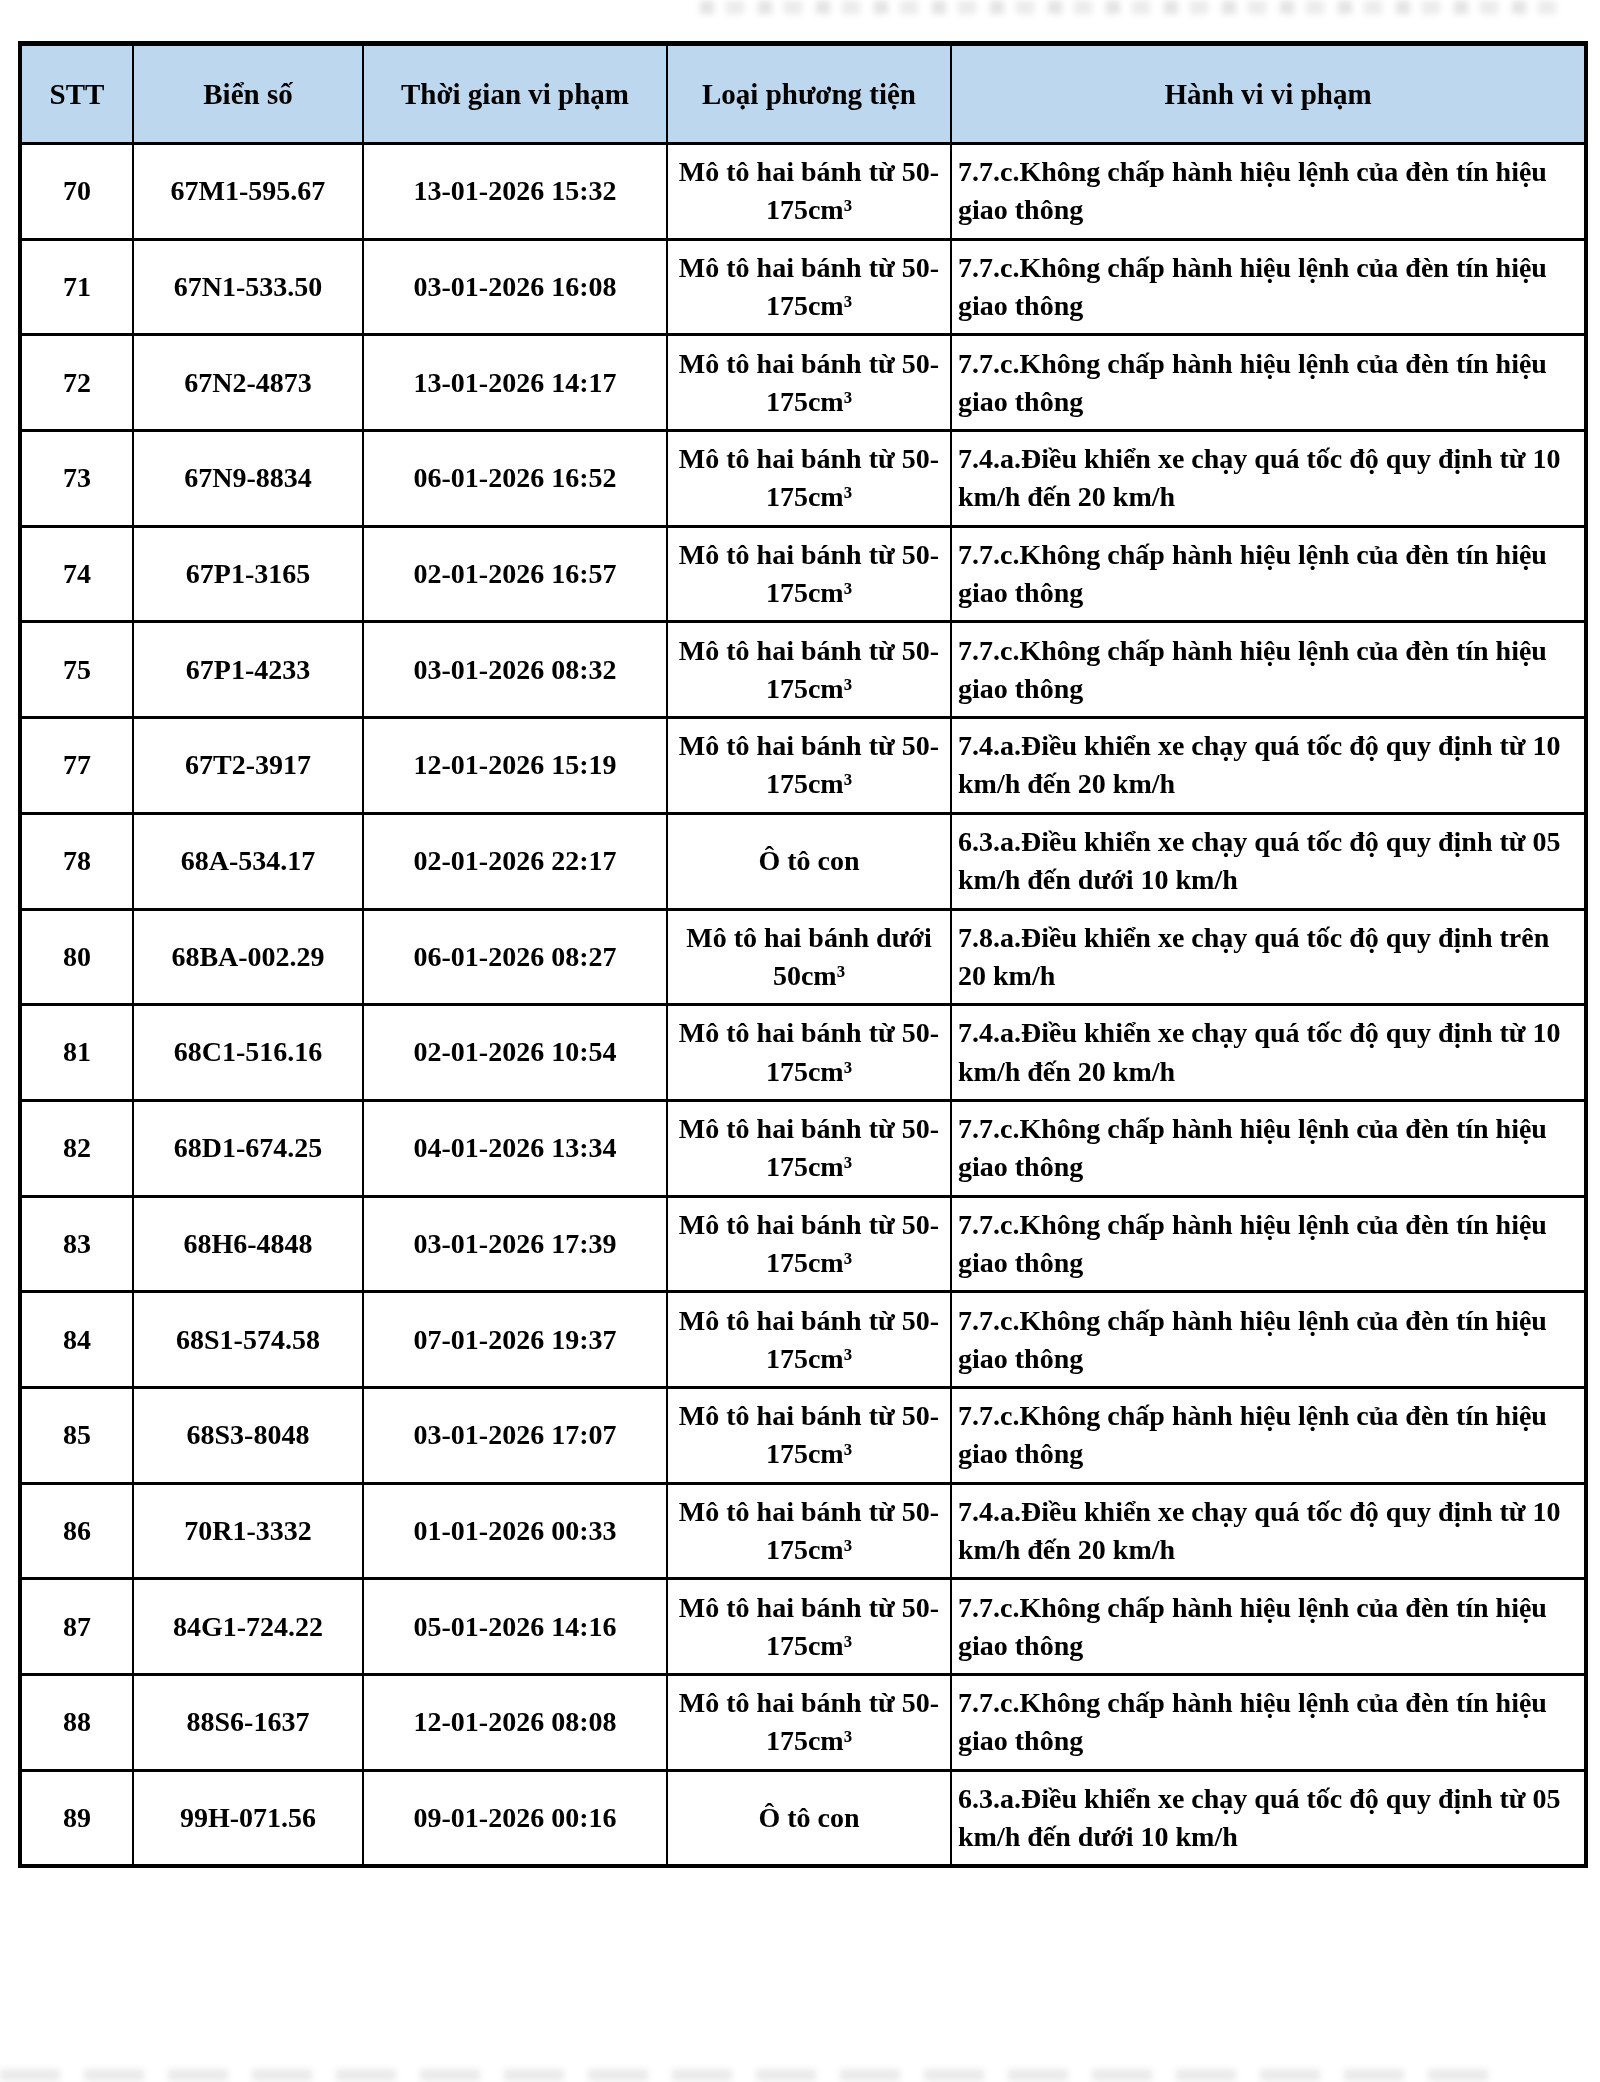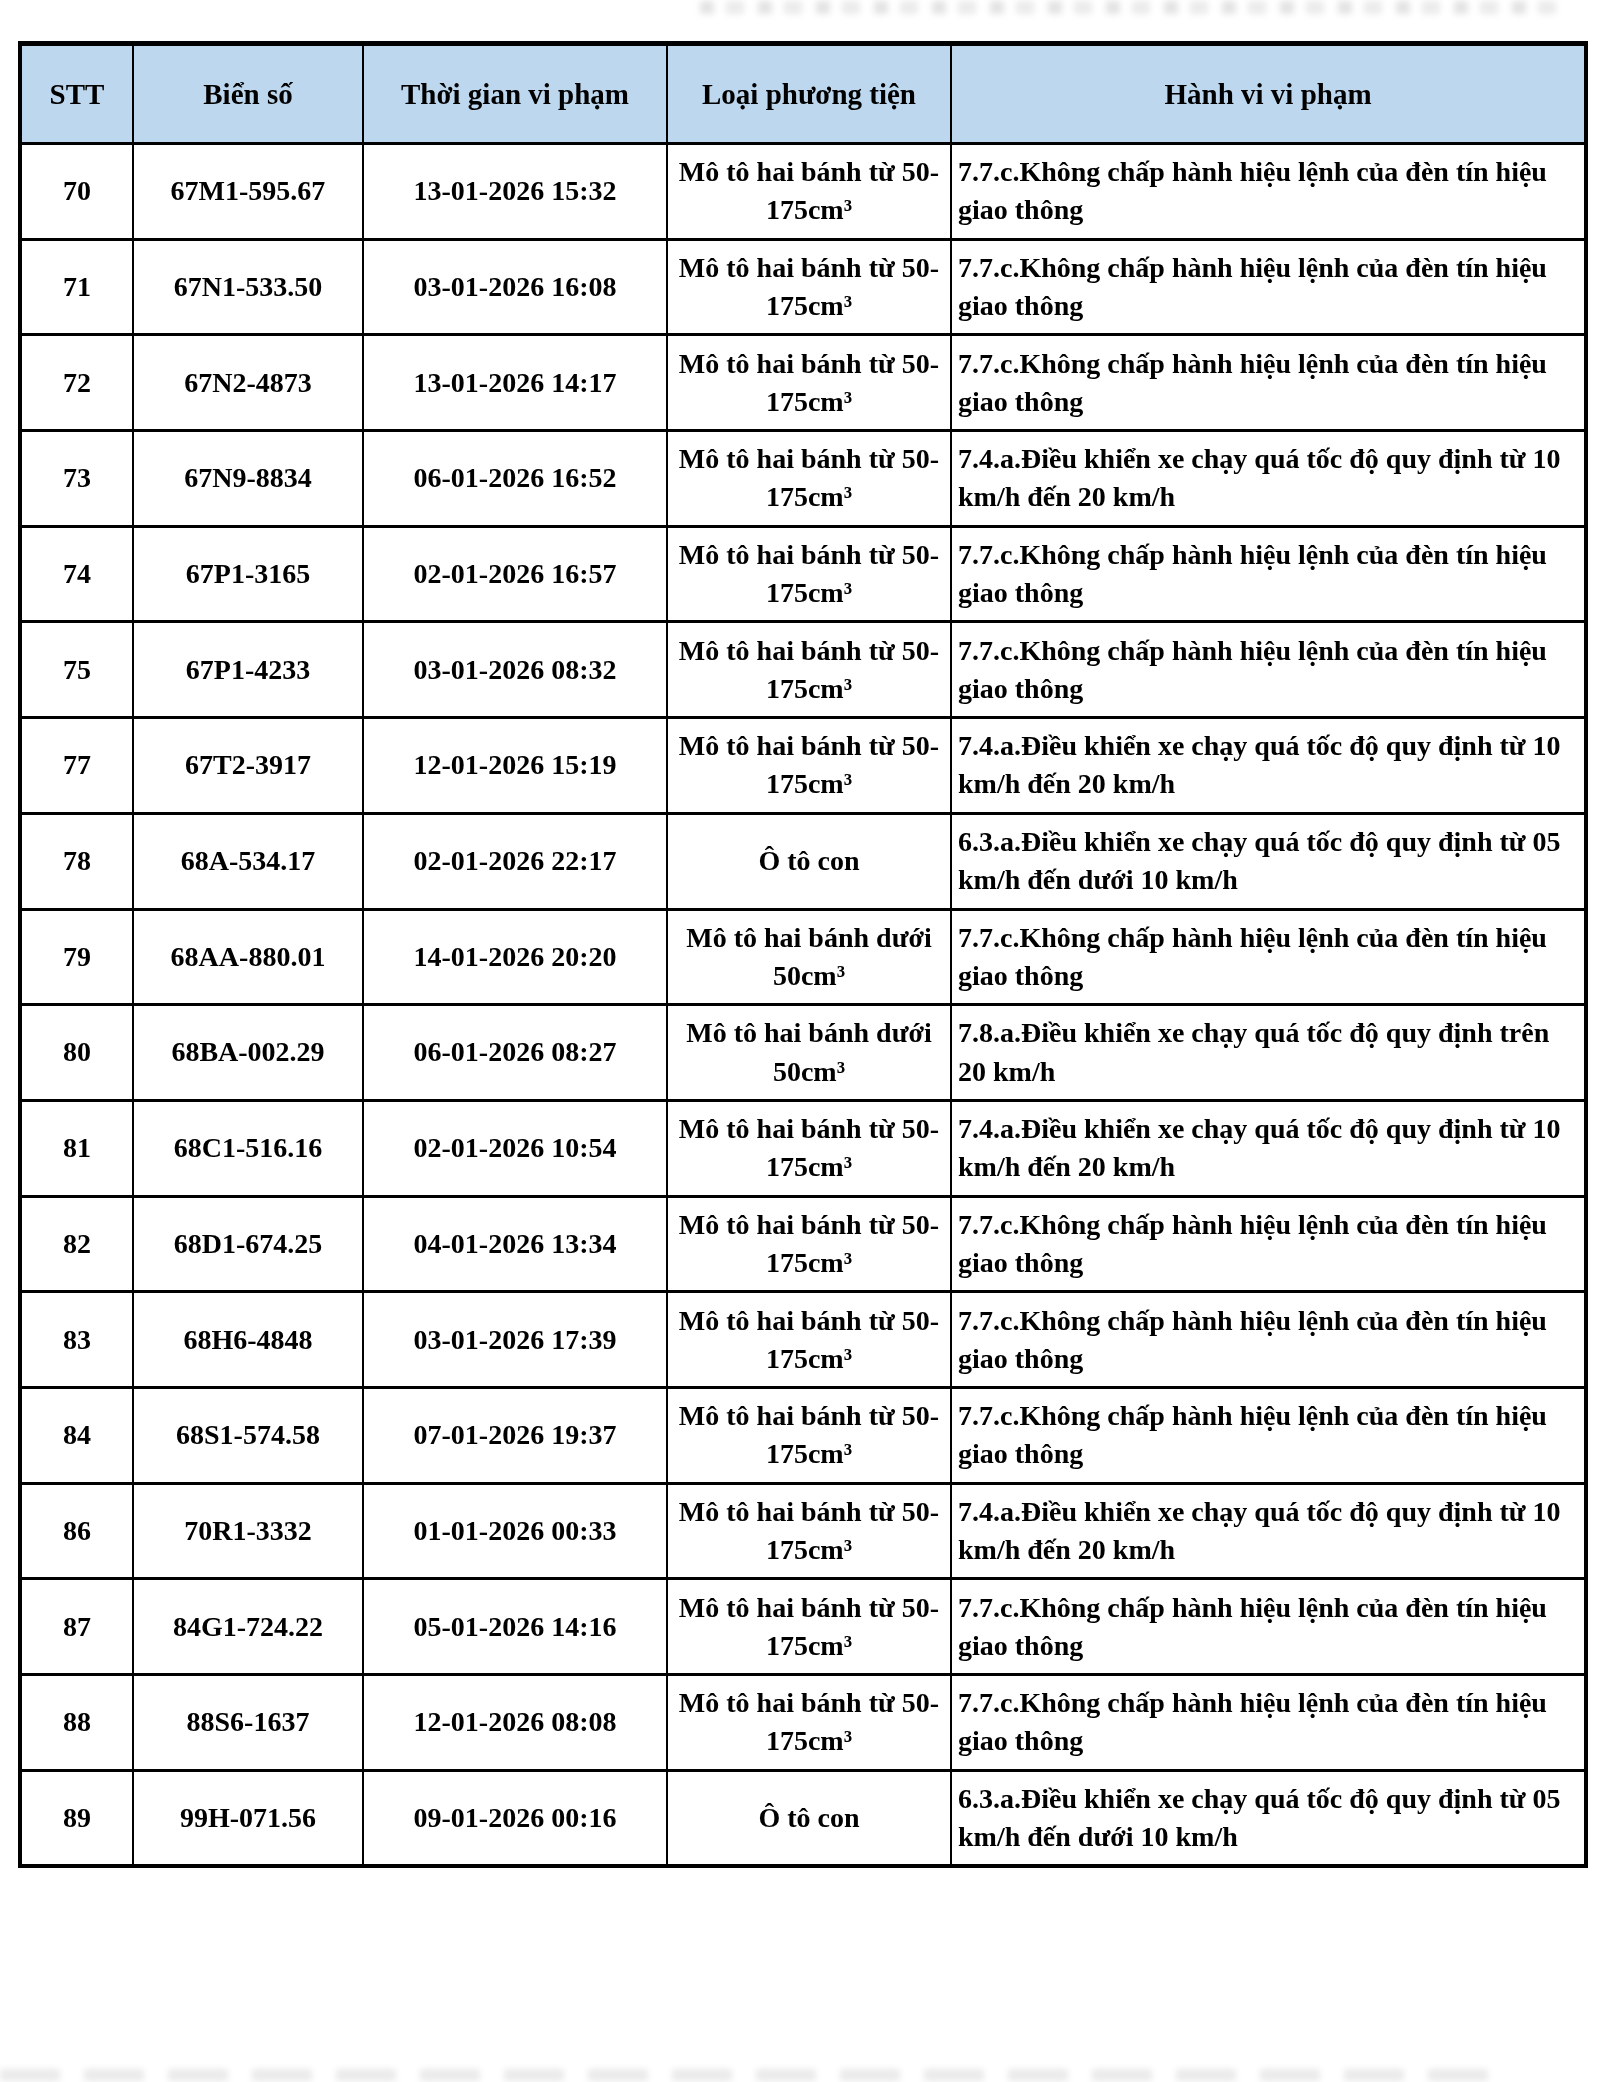--- a/index.html
+++ b/index.html
@@ -151,27 +151,20 @@
     <td class="cell-violation">7.4.a.Điều khiển xe chạy quá tốc độ quy định từ 10 km/h đến 20 km/h</td>
   </tr>
       <tr>
     <td class="cell-stt">78</td>
     <td class="cell-plate">68A-534.17</td>
     <td class="cell-time">02-01-2026 22:17</td>
     <td class="cell-vehicle">Ô tô con</td>
     <td class="cell-violation">6.3.a.Điều khiển xe chạy quá tốc độ quy định từ 05 km/h đến dưới 10 km/h</td>
   </tr>
       <tr>
-    <td class="cell-stt">79</td>
-    <td class="cell-plate">68AA-880.01</td>
-    <td class="cell-time">14-01-2026 20:20</td>
-    <td class="cell-vehicle">Mô tô hai bánh dưới 50cm³</td>
-    <td class="cell-violation">7.7.c.Không chấp hành hiệu lệnh của đèn tín hiệu giao thông</td>
-  </tr>
-      <tr>
     <td class="cell-stt">80</td>
     <td class="cell-plate">68BA-002.29</td>
     <td class="cell-time">06-01-2026 08:27</td>
     <td class="cell-vehicle">Mô tô hai bánh dưới 50cm³</td>
     <td class="cell-violation">7.8.a.Điều khiển xe chạy quá tốc độ quy định trên 20 km/h</td>
   </tr>
       <tr>
     <td class="cell-stt">81</td>
     <td class="cell-plate">68C1-516.16</td>
     <td class="cell-time">02-01-2026 10:54</td>
@@ -193,20 +186,27 @@
     <td class="cell-violation">7.7.c.Không chấp hành hiệu lệnh của đèn tín hiệu giao thông</td>
   </tr>
       <tr>
     <td class="cell-stt">84</td>
     <td class="cell-plate">68S1-574.58</td>
     <td class="cell-time">07-01-2026 19:37</td>
     <td class="cell-vehicle">Mô tô hai bánh từ 50-175cm³</td>
     <td class="cell-violation">7.7.c.Không chấp hành hiệu lệnh của đèn tín hiệu giao thông</td>
   </tr>
       <tr>
+    <td class="cell-stt">85</td>
+    <td class="cell-plate">68S3-8048</td>
+    <td class="cell-time">03-01-2026 17:07</td>
+    <td class="cell-vehicle">Mô tô hai bánh từ 50-175cm³</td>
+    <td class="cell-violation">7.7.c.Không chấp hành hiệu lệnh của đèn tín hiệu giao thông</td>
+  </tr>
+      <tr>
     <td class="cell-stt">86</td>
     <td class="cell-plate">70R1-3332</td>
     <td class="cell-time">01-01-2026 00:33</td>
     <td class="cell-vehicle">Mô tô hai bánh từ 50-175cm³</td>
     <td class="cell-violation">7.4.a.Điều khiển xe chạy quá tốc độ quy định từ 10 km/h đến 20 km/h</td>
   </tr>
       <tr>
     <td class="cell-stt">87</td>
     <td class="cell-plate">84G1-724.22</td>
     <td class="cell-time">05-01-2026 14:16</td>

